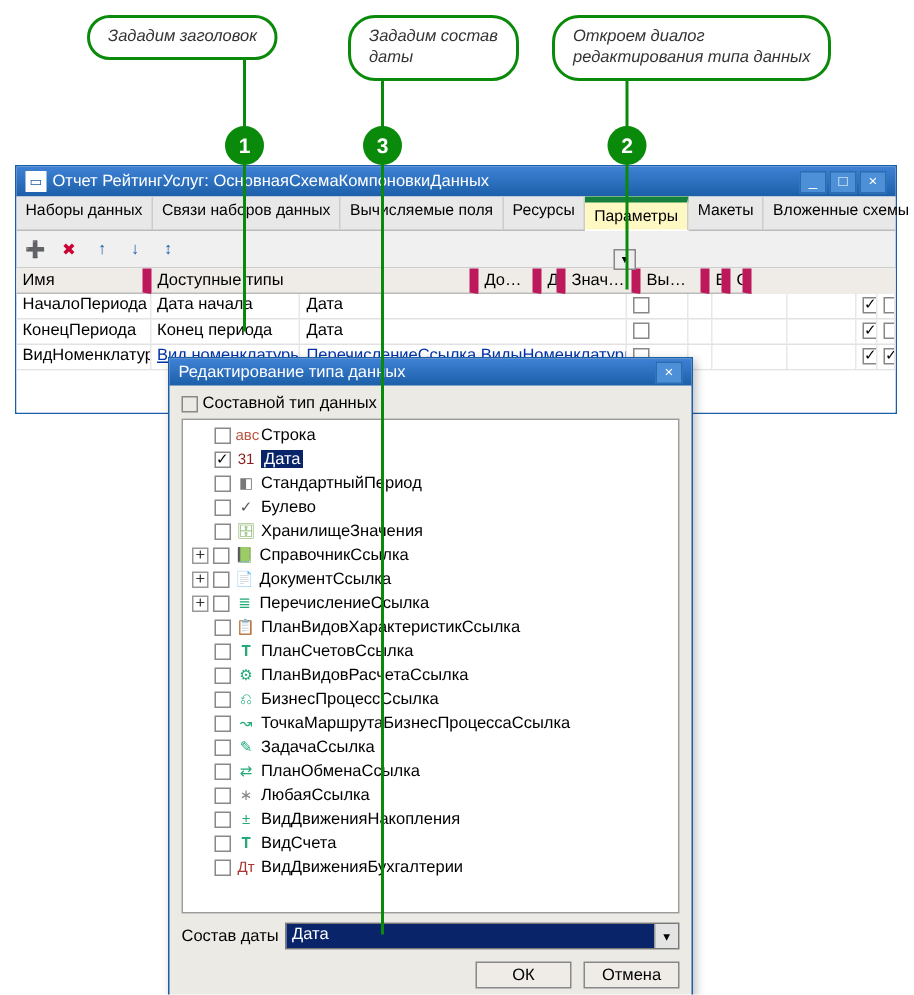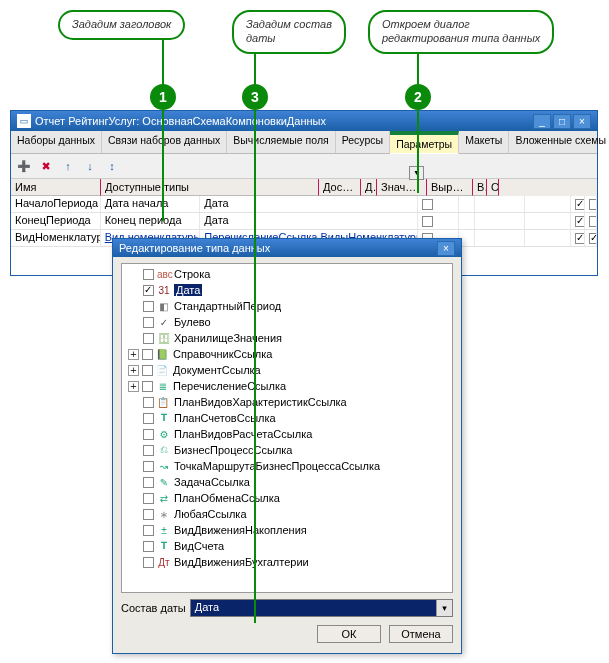--- a/index.html
+++ b/index.html
@@ -108,21 +108,21 @@
 
   
   .grid {
     background: #fff;
   }
   .grid-header {
     display: flex;
     background: #efece7;
   }
   .grid-header .col {
-    border-right: 1px solid #be185d;
+    border-right: 6px solid #be185d;
     border-bottom: 1px solid #bbb;
     padding: 2px 4px;
     font-size: 11px;
     overflow: hidden;
     white-space: nowrap;
     text-overflow: ellipsis;
   }
   .grid-row {
     display: flex;
     border-bottom: 1px solid #e2e2e2;
@@ -368,20 +368,24 @@
 
   <div class="grid-blank"></div>
 </div>
 
 <div class="dialog">
   <div class="titlebar">
     <span class="title">Редактирование типа данных</span>
     <span class="win-btn">×</span>
   </div>
   <div class="dialog-body">
+    <div class="dlg-top">
+      <span class="chk"></span>
+      <span>Составной тип данных</span>
+    </div>
 
     <div class="tree-box">
       <div id="tree-items">
           <div class="tree-item">
             <span class="noexp"></span>
             <span class="chk tchk "></span>
             <span class="ticon ic-str">aвc</span>
             <span class="tlabel ">Строка</span>
           </div>
           <div class="tree-item">

